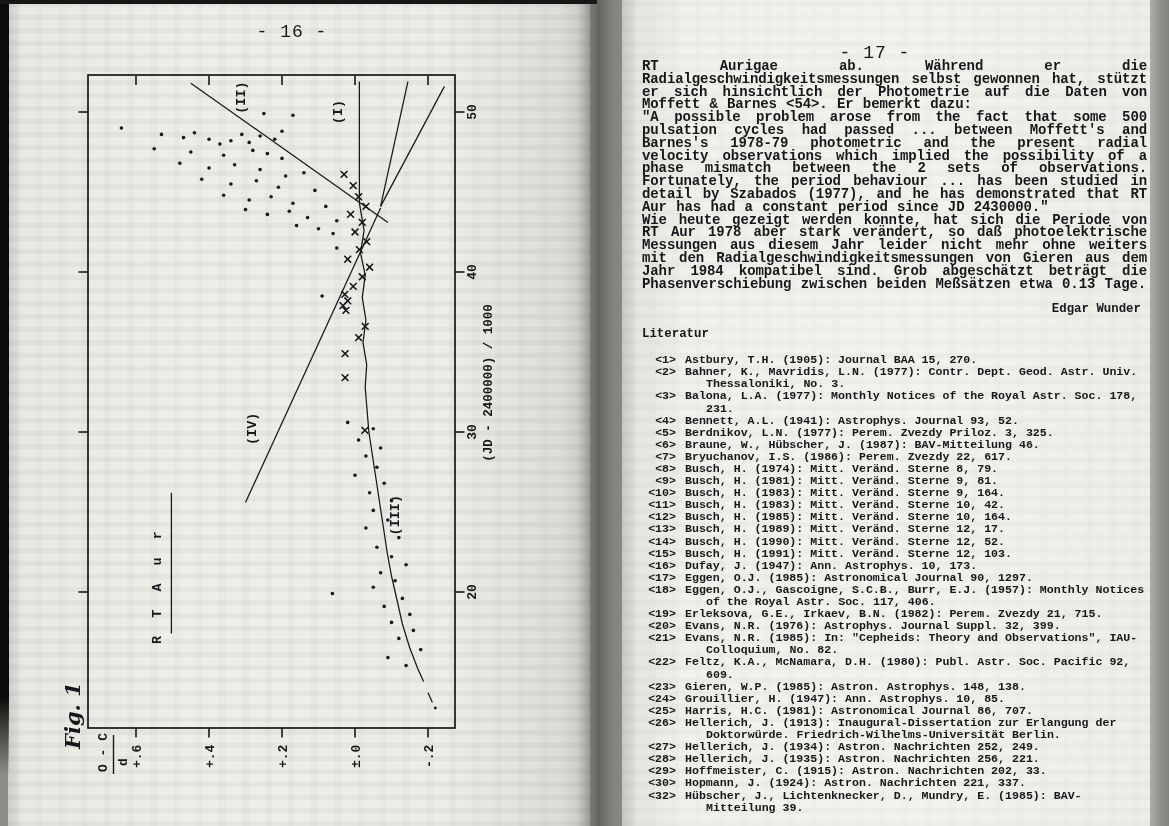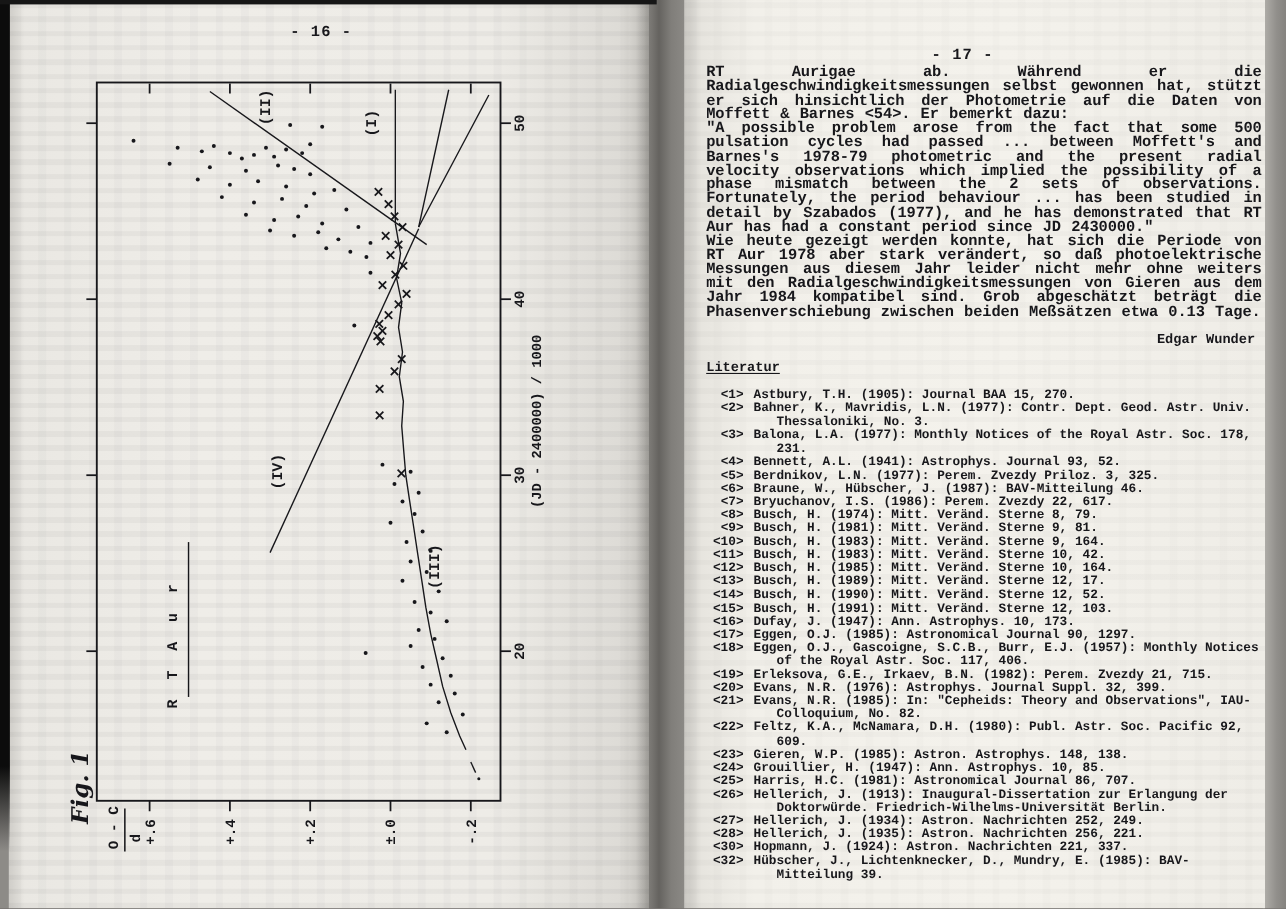--- a/index.html
+++ b/index.html
@@ -29,32 +29,32 @@
   .page-right::after{opacity:.55;}
   
   .edge-left{position:absolute;left:0;top:0;width:9px;height:774px;
     background:linear-gradient(180deg,#0c0c0c 0 90%,rgba(12,12,12,0) 100%);}
   .edge-top{position:absolute;left:0;top:0;width:597px;height:4px;background:#161616;}
   .gutter{position:absolute;left:578px;top:0;width:62px;height:826px;
     background:linear-gradient(90deg,rgba(70,68,64,0) 0,rgba(70,68,64,.28) 22%,rgba(45,43,40,.42) 34%,rgba(90,88,84,.25) 52%,rgba(140,138,134,.10) 75%,rgba(140,138,134,0) 100%);}
   .edge-right{position:absolute;right:0;top:0;width:21px;height:826px;
     background:linear-gradient(90deg,#b3b1ac 0,#918f8b 60%,#85837f 100%);}
   
-  .page-header{position:absolute;font-size:14px;font-weight:700;letter-spacing:1px;}
+  .page-header{position:absolute;font-size:18px;font-weight:400;letter-spacing:1px;}
   .hdr-16{left:247px;top:22px;width:90px;text-align:center;}
   .hdr-17{left:830px;top:43px;width:90px;text-align:center;}
   #figure-svg{position:absolute;left:0;top:0;width:600px;height:826px;}
   
   .rp-col{position:absolute;left:642px;top:60px;width:505px;}
   .para{font-size:14px;line-height:12.8px;text-align:justify;font-weight:600;
         letter-spacing:-0.1px;word-spacing:1px;}
   .signature{font-size:12.4px;line-height:12.8px;text-align:right;font-weight:600;
         margin-top:13px;padding-right:6px;}
   .lit-head{font-size:12.4px;font-weight:600;margin-top:11px;
-        text-decoration:underline;text-underline-offset:2px;}
+        text-underline-offset:2px;}
   .refs{margin-top:13px;font-size:11.6px;line-height:12.1px;font-weight:600;}
   .ref-row{display:flex;align-items:flex-start;}
   .ref-no{flex:0 0 34px;text-align:right;white-space:pre;}
   .ref-text{flex:1;margin-left:9px;padding-left:21px;text-indent:-21px;}
 </style>
 </head>
 <body>
 
 <div class="scan">
 
@@ -423,20 +423,24 @@
         </div>
         <div class="ref-row">
           <span class="ref-no">&lt;27&gt;</span>
           <span class="ref-text">Hellerich, J. (1934): Astron. Nachrichten 252, 249.</span>
         </div>
         <div class="ref-row">
           <span class="ref-no">&lt;28&gt;</span>
           <span class="ref-text">Hellerich, J. (1935): Astron. Nachrichten 256, 221.</span>
         </div>
         <div class="ref-row">
+          <span class="ref-no">&lt;29&gt;</span>
+          <span class="ref-text">Hoffmeister, C. (1915): Astron. Nachrichten 202, 33.</span>
+        </div>
+        <div class="ref-row">
           <span class="ref-no">&lt;30&gt;</span>
           <span class="ref-text">Hopmann, J. (1924): Astron. Nachrichten 221, 337.</span>
         </div>
         <div class="ref-row">
           <span class="ref-no">&lt;32&gt;</span>
           <span class="ref-text">Hübscher, J., Lichtenknecker, D., Mundry, E. (1985): BAV-Mitteilung 39.</span>
         </div>
       </div>
   </div>
 

